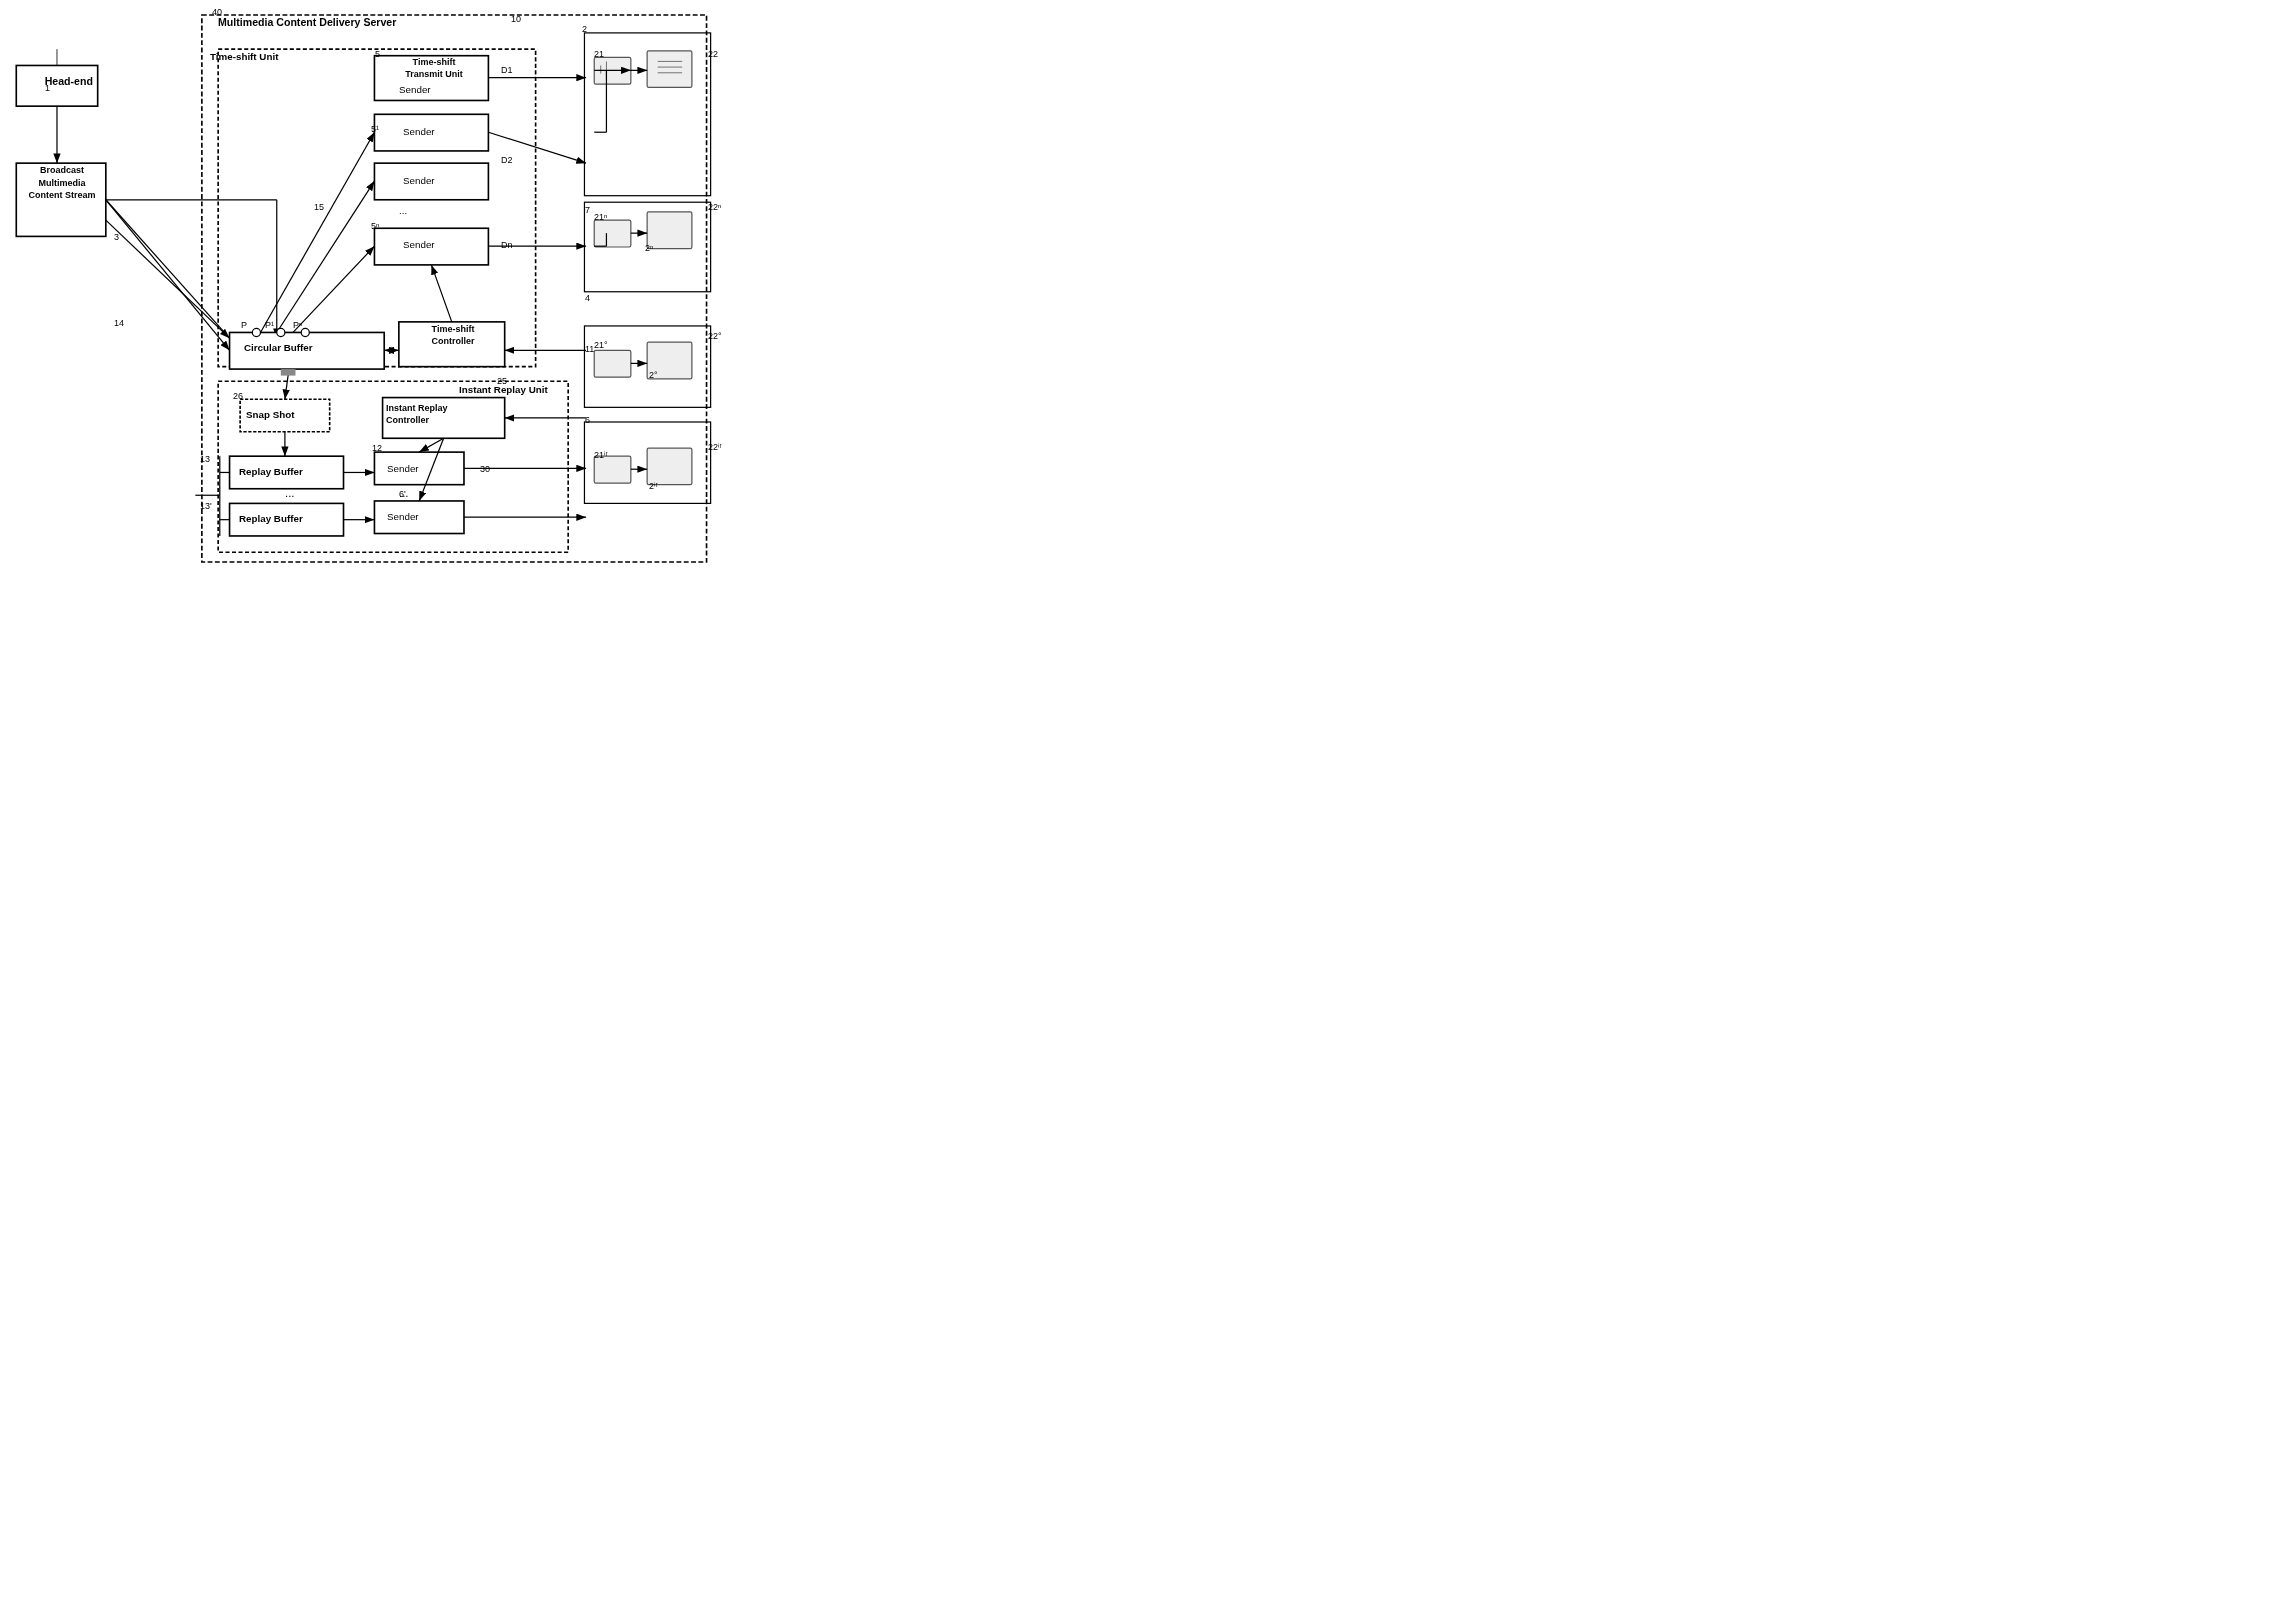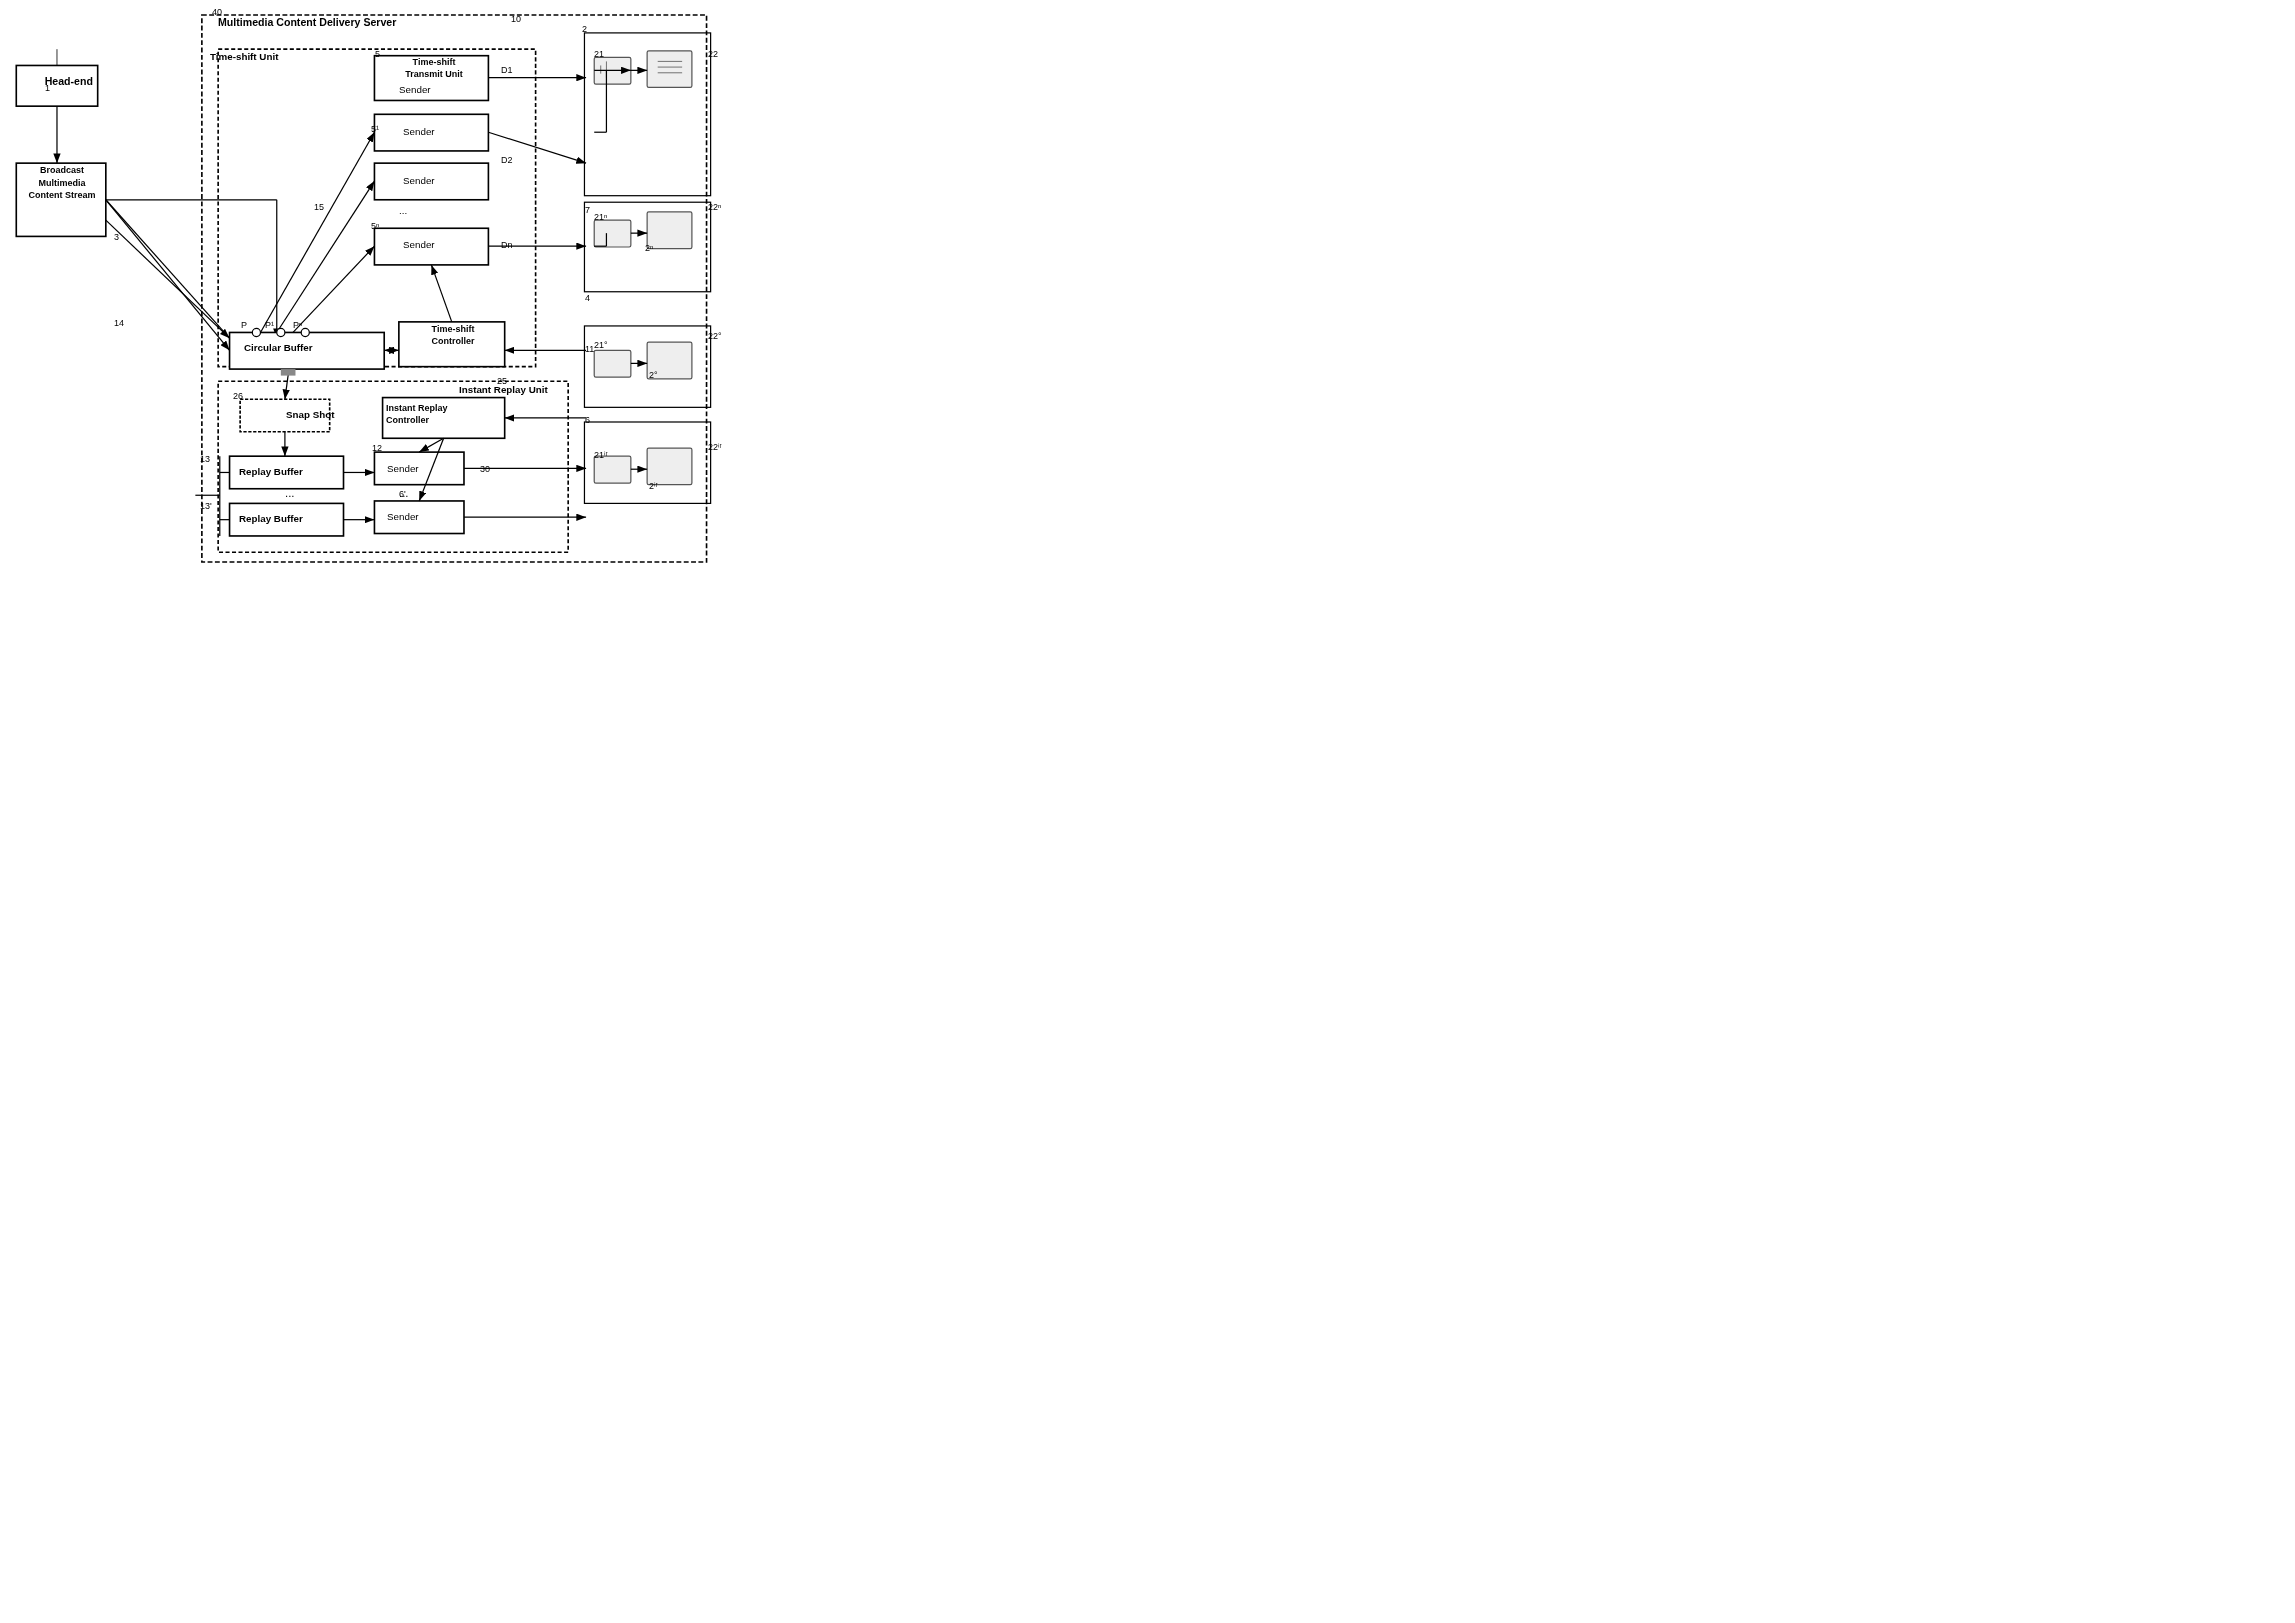--- a/index.html
+++ b/index.html
@@ -228,21 +228,21 @@
   <span style="position:absolute;left:403px;top:175px;font-size:9.8px;">Sender</span>
   <span style="position:absolute;left:399px;top:205px;font-size:9.8px;">...</span>
   <span style="position:absolute;left:403px;top:239px;font-size:9.8px;">Sender</span>
 
   <span style="position:absolute;left:244px;top:342px;font-size:9.8px;font-weight:bold;text-align:center;">Circular Buffer</span>
 
   <span style="position:absolute;left:402px;top:324px;width:102px;text-align:center;font-size:9px;font-weight:bold;line-height:1.3;">Time-shift<br>Controller</span>
 
   <span style="position:absolute;left:431px;top:384px;font-size:9.8px;font-weight:bold;margin-left:28px;">Instant Replay Unit</span>
 
-  <span style="position:absolute;left:246px;top:409px;font-size:9.8px;font-weight:bold;margin-left:40px;">Snap Shot</span>
+  <span style="position:absolute;left:246px;top:409px;font-size:9.8px;font-weight:bold;">Snap Shot</span>
 
   <span style="position:absolute;left:386px;top:403px;width:116px;font-size:9px;font-weight:bold;line-height:1.3;">Instant Replay<br>Controller</span>
 
   <span style="position:absolute;left:239px;top:466px;font-size:9.8px;font-weight:bold;">Replay Buffer</span>
   <span style="position:absolute;left:239px;top:513px;font-size:9.8px;font-weight:bold;">Replay Buffer</span>
 
   <span style="position:absolute;left:285px;top:487px;font-size:11.4px;">...</span>
   <span style="position:absolute;left:399px;top:487px;font-size:11.4px;">...</span>
 
   <span style="position:absolute;left:387px;top:463px;font-size:9.8px;">Sender</span>

